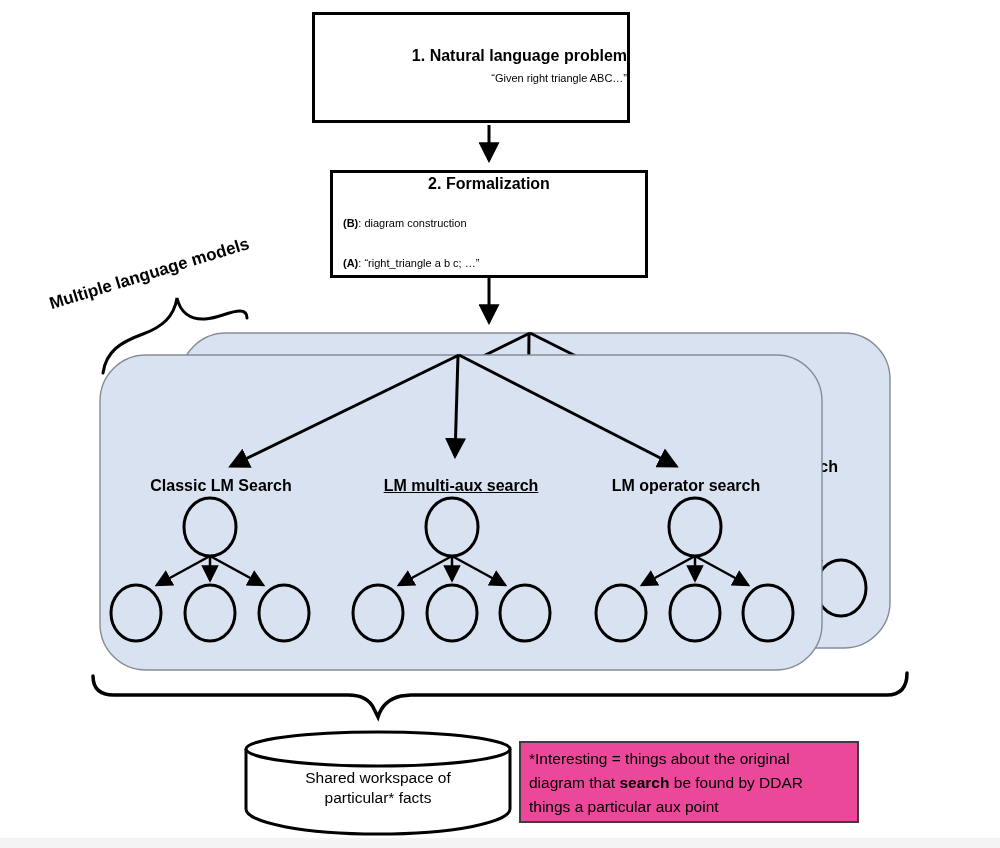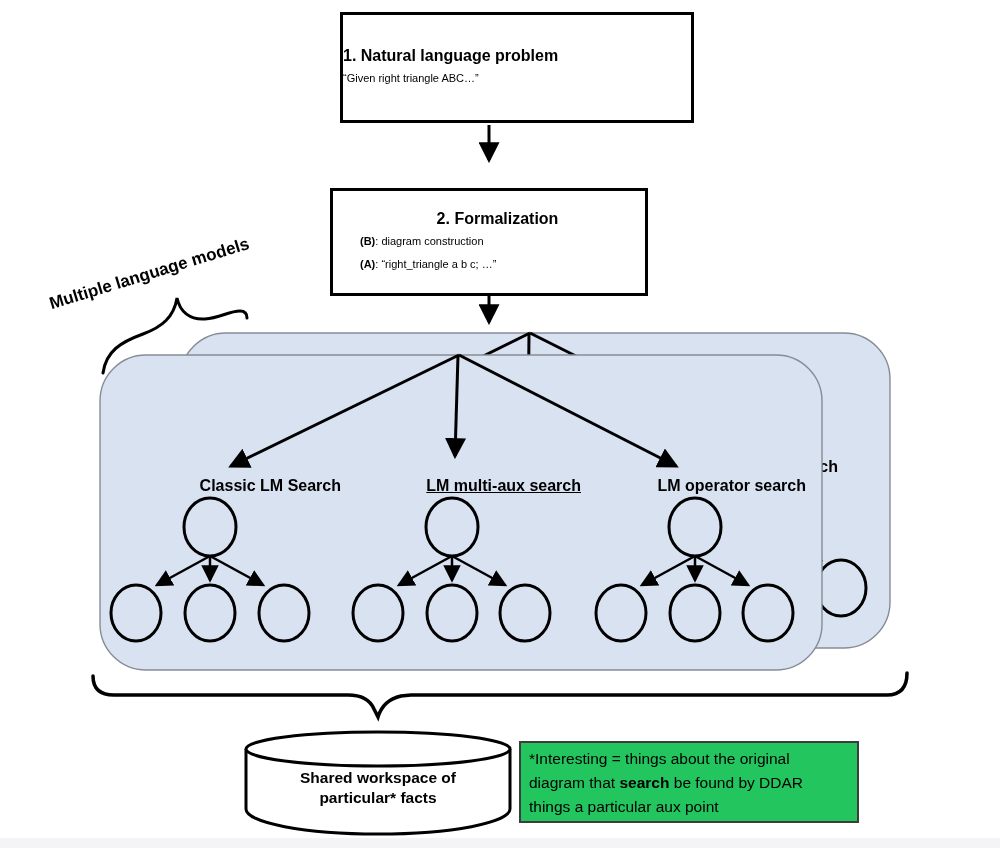--- a/index.html
+++ b/index.html
@@ -5,41 +5,41 @@
   html,body{margin:0;padding:0;background:#fff;}
   .stage{
     position:relative;width:1000px;height:848px;background:#ffffff;
     font-family:"Liberation Sans",sans-serif;color:#000;overflow:hidden;
   }
   .stage svg{position:absolute;left:0;top:0;}
   .flow-box{
     position:absolute;border:3px solid #000;background:#fff;box-sizing:border-box;
     display:flex;flex-direction:column;justify-content:center;
   }
-  .box-step1{left:340px;top:12px;width:354px;height:111px;align-items:flex-start;text-align:center;}
-  .box-step2{left:330px;top:188px;width:318px;height:108px;padding-left:27px;}
+  .box-step1{left:312px;top:12px;width:318px;height:111px;align-items:flex-end;text-align:center;}
+  .box-step2{left:330px;top:170px;width:318px;height:108px;padding-left:10px;justify-content:space-between;}
   .box-title{font-weight:bold;font-size:16px;line-height:22px;}
   .box-step2 .box-title{text-align:center;margin-right:10px;}
   .box-line{font-size:11px;line-height:23px;}
   .bold{font-weight:bold;}
   .models-label{
     position:absolute;left:53px;top:294px;font-weight:bold;font-size:17px;
     white-space:nowrap;transform:rotate(-17deg);transform-origin:0 100%;
   }
   .tree-label{
     position:absolute;top:477px;width:240px;margin-left:-120px;
-    text-align:right;font-weight:bold;font-size:16px;
+    text-align:center;font-weight:bold;font-size:16px;
   }
   .cyl-label{
     position:absolute;left:246px;top:768px;width:264px;text-align:center;
-    font-weight:bold;font-size:15.5px;line-height:20px;
+    font-weight:normal;font-size:15.5px;line-height:20px;
   }
   .note-box{
     position:absolute;left:519px;top:741px;width:340px;height:82px;box-sizing:border-box;
-    border:2px solid #3d3d3d;background:#22c55e;padding:4px 8px;
+    border:2px solid #3d3d3d;background:#ec4899;padding:4px 8px;
     font-size:15.5px;line-height:24px;
   }
   .footer-strip{position:absolute;left:0;bottom:0;width:1000px;height:10px;background:#f4f4f6;}
   .back-label-text{font-family:"Liberation Sans",sans-serif;font-weight:bold;font-size:16px;fill:#000;}
 </style>
 </head>
 <body>
 
 <div class="stage">
 

